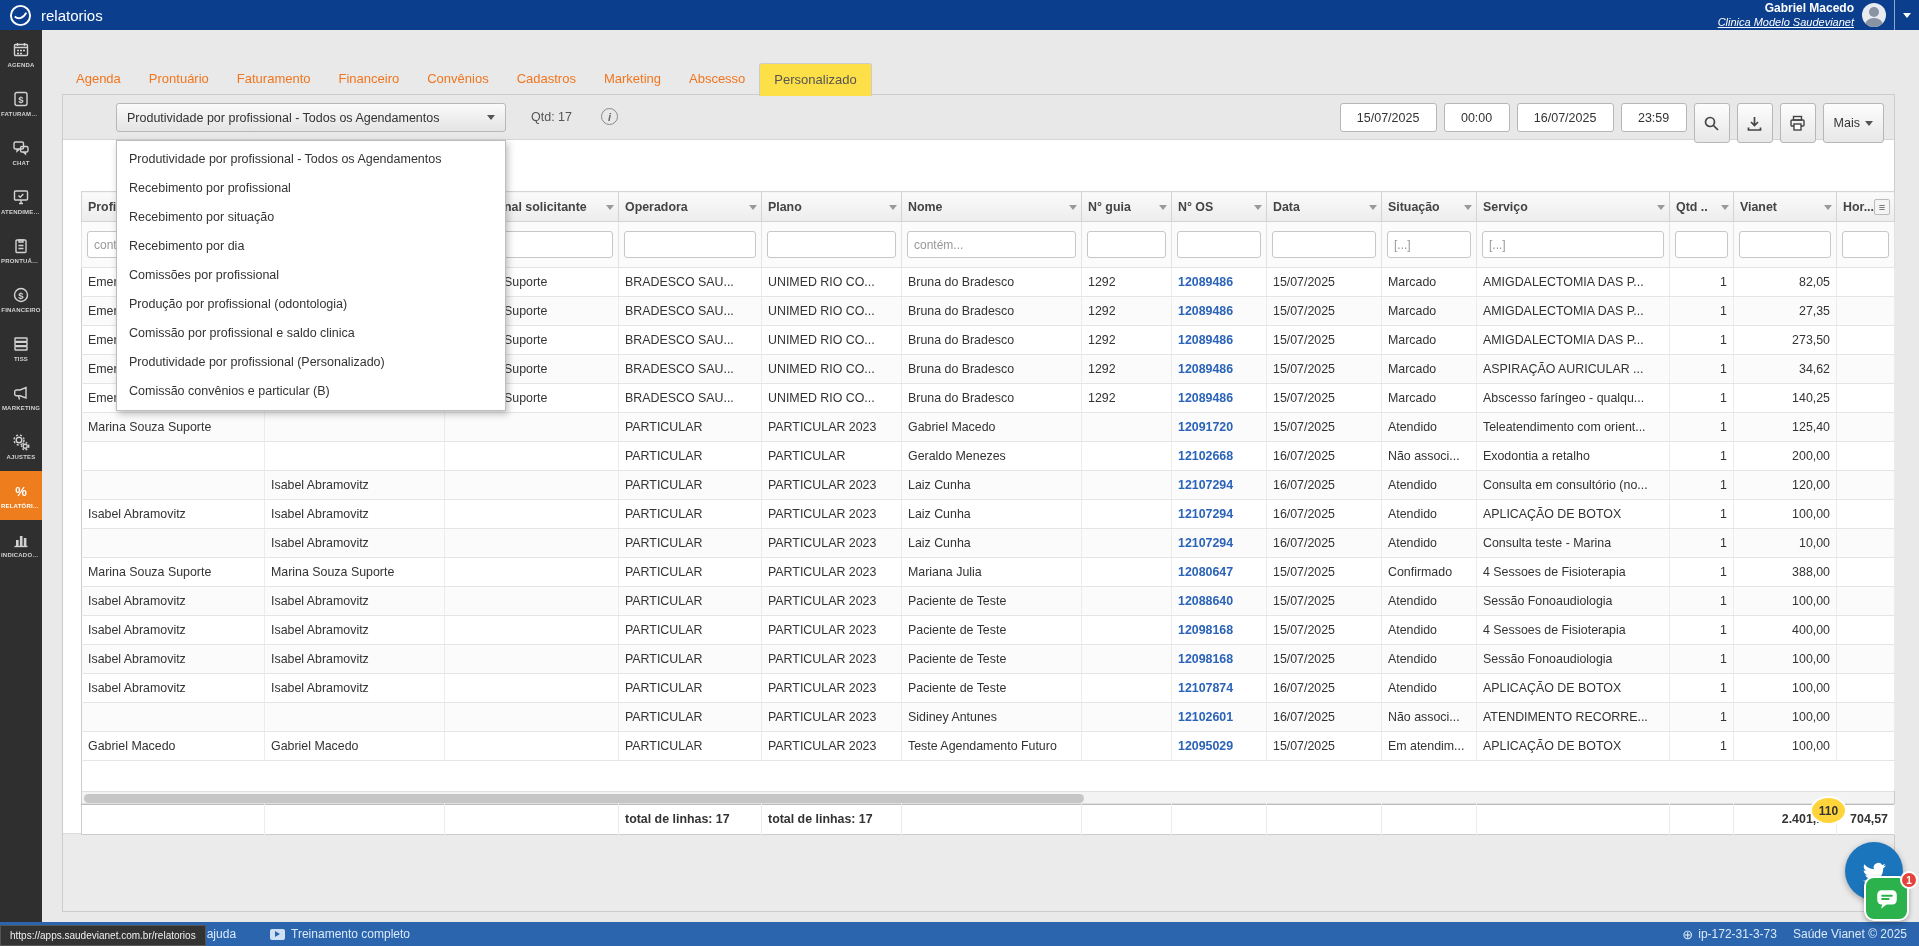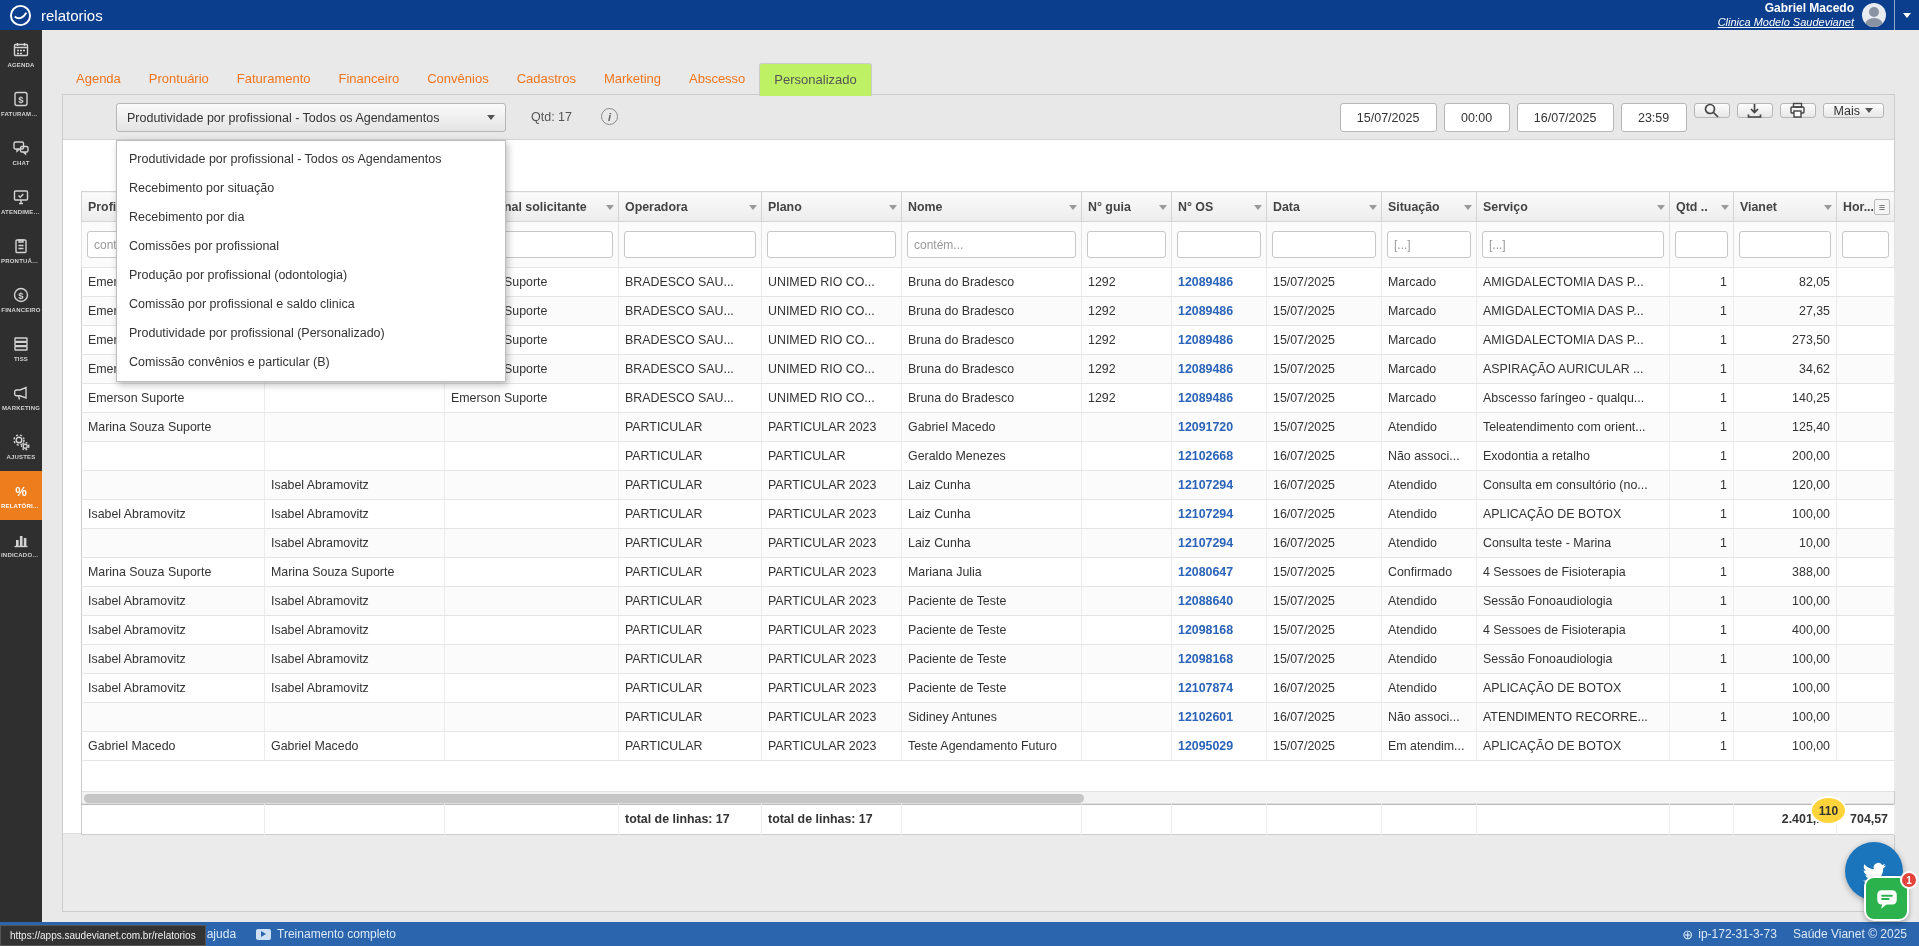--- a/index.html
+++ b/index.html
@@ -28,39 +28,39 @@
                gap:3px; color:#d2d2d2; cursor:pointer; }
   .side-item .icn { height:18px; display:flex; align-items:center; justify-content:center; }
   .side-item .lbl { font-size:6px; font-weight:bold; letter-spacing:.2px; max-width:40px; overflow:hidden;
                     white-space:nowrap; text-overflow:ellipsis; }
   .side-item.active { background:#ee7d1e; color:#fff; }
 
   
   .content { position:absolute; left:42px; top:30px; right:0; bottom:24px; background:#e9e9e9; }
   .tabs { position:absolute; left:20px; top:33px; height:33px; display:flex; z-index:10; }
   .tab { padding:0 14px; line-height:31px; height:33px; font-size:13px; color:#f0761f; cursor:pointer; white-space:nowrap; }
-  .tab.active { background:#bef264; border:1px solid #ccc; border-bottom:none; border-radius:3px 3px 0 0; color:#555; }
+  .tab.active { background:#fde047; border:1px solid #ccc; border-bottom:none; border-radius:3px 3px 0 0; color:#555; }
   .panel { position:absolute; left:20px; right:24px; top:64px; bottom:10px; background:#fff; border:1px solid #ccc; }
 
   
   .toolbar { position:absolute; top:0; left:0; right:0; height:45px; background:#e8e8e8; border-bottom:1px solid #d5d5d5; }
   .report-btn { position:absolute; left:53px; top:8px; width:390px; height:29px;
                 background:linear-gradient(#fafafa,#e4e4e4); border:1px solid #b7b7b7; border-radius:3px;
                 font-size:12.5px; color:#333; display:flex; align-items:center; justify-content:space-between;
                 padding:0 10px; cursor:pointer; font-family:inherit; }
   .report-btn .caret { border-top-color:#555; }
   .qtd { position:absolute; left:468px; top:15px; font-size:12.5px; color:#555; }
   .info-ic { position:absolute; left:538px; top:13px; width:17px; height:17px; border:1px solid #8a8a8a; border-radius:50%;
              color:#666; font-size:11px; font-weight:bold; font-style:italic; display:flex; align-items:center;
              justify-content:center; cursor:pointer; }
   .toolbar-right { position:absolute; right:10px; top:8px; display:flex; gap:7px; height:29px; }
   .inp { border:1px solid #b7b7b7; border-radius:3px; background:#fff; font-size:12.5px; color:#333;
          text-align:center; height:29px; font-family:inherit; }
   .w97 { width:97px; } .w66 { width:66px; }
-  .tbtn { width:36px; height:15px; background:linear-gradient(#fdfdfd,#e7e7e7); border:1px solid #b7b7b7;
+  .tbtn { width:36px; height:40px; background:linear-gradient(#fdfdfd,#e7e7e7); border:1px solid #b7b7b7;
           border-radius:3px; display:flex; align-items:center; justify-content:center; cursor:pointer; gap:5px; }
   .tbtn.mais { width:auto; padding:0 10px; font-size:12.5px; color:#333; font-family:inherit; }
   .tbtn .caret { border-top-color:#555; }
 
   
   .report-menu { position:absolute; left:53px; top:45px; width:390px; background:#fff; border:1px solid #bdbdbd;
                  box-shadow:2px 3px 7px rgba(0,0,0,.25); z-index:30; padding:4px 0; }
   .menu-item { height:29px; line-height:29px; padding:0 12px; font-size:12.5px; color:#333; white-space:nowrap;
                overflow:hidden; cursor:pointer; }
 
@@ -92,21 +92,21 @@
   .gfoot td { height:30px; background:#fff; border-top:1px solid #bbb; border-right:1px solid #ececec;
               font-weight:bold; padding:0 6px; white-space:nowrap; overflow:hidden; }
   .panel-bottom { position:absolute; top:738px; left:0; right:0; bottom:0; background:#ebebeb; border-top:1px solid #ddd; }
 
   
   .statusbar { position:absolute; left:0; right:0; bottom:0; height:24px; background:#2a65ad; color:#dce9f8;
                font-size:12px; display:flex; align-items:center; z-index:55; }
   .help-group { margin-left:130px; display:flex; align-items:center; gap:5px; cursor:pointer; }
   .q-icon { width:13px; height:13px; border:1px solid #cfe0f5; border-radius:50%; font-size:9px; line-height:11px;
             text-align:center; }
-  .train-group { margin-left:20px; display:flex; align-items:center; gap:6px; cursor:pointer; }
+  .train-group { margin-left:34px; display:flex; align-items:center; gap:6px; cursor:pointer; }
   .video-icon { width:15px; height:11px; background:#cfe0f5; border-radius:2px; position:relative; }
   .video-icon::after { content:""; position:absolute; left:5px; top:2.5px; border-left:5px solid #2a65ad;
                        border-top:3px solid transparent; border-bottom:3px solid transparent; }
   .sb-right { margin-left:auto; margin-right:12px; display:flex; align-items:center; gap:16px; }
   .globe { font-size:13px; line-height:13px; }
   .sb-ip { display:flex; align-items:center; gap:5px; }
   .url-tooltip { position:absolute; left:0; bottom:0; height:21px; background:#333; color:#f0f0f0; font-size:10px;
                  line-height:19px; padding:0 9px; z-index:60; border:1px solid #555; }
 
   
@@ -301,20 +301,21 @@
         </button>
         <button class="tbtn mais">
           <span>Mais</span>
           <span class="caret"></span>
         </button>
       </div>
     </div>
 
     <div class="report-menu">
         <div class="menu-item">Produtividade por profissional - Todos os Agendamentos</div>
+        <div class="menu-item">Recebimento por profissional</div>
         <div class="menu-item">Recebimento por situação</div>
         <div class="menu-item">Recebimento por dia</div>
         <div class="menu-item">Comissões por profissional</div>
         <div class="menu-item">Produção por profissional (odontologia)</div>
         <div class="menu-item">Comissão por profissional e saldo clinica</div>
         <div class="menu-item">Produtividade por profissional (Personalizado)</div>
         <div class="menu-item">Comissão convênios e particular (B)</div>
       </div>
 
     <div class="grid">

